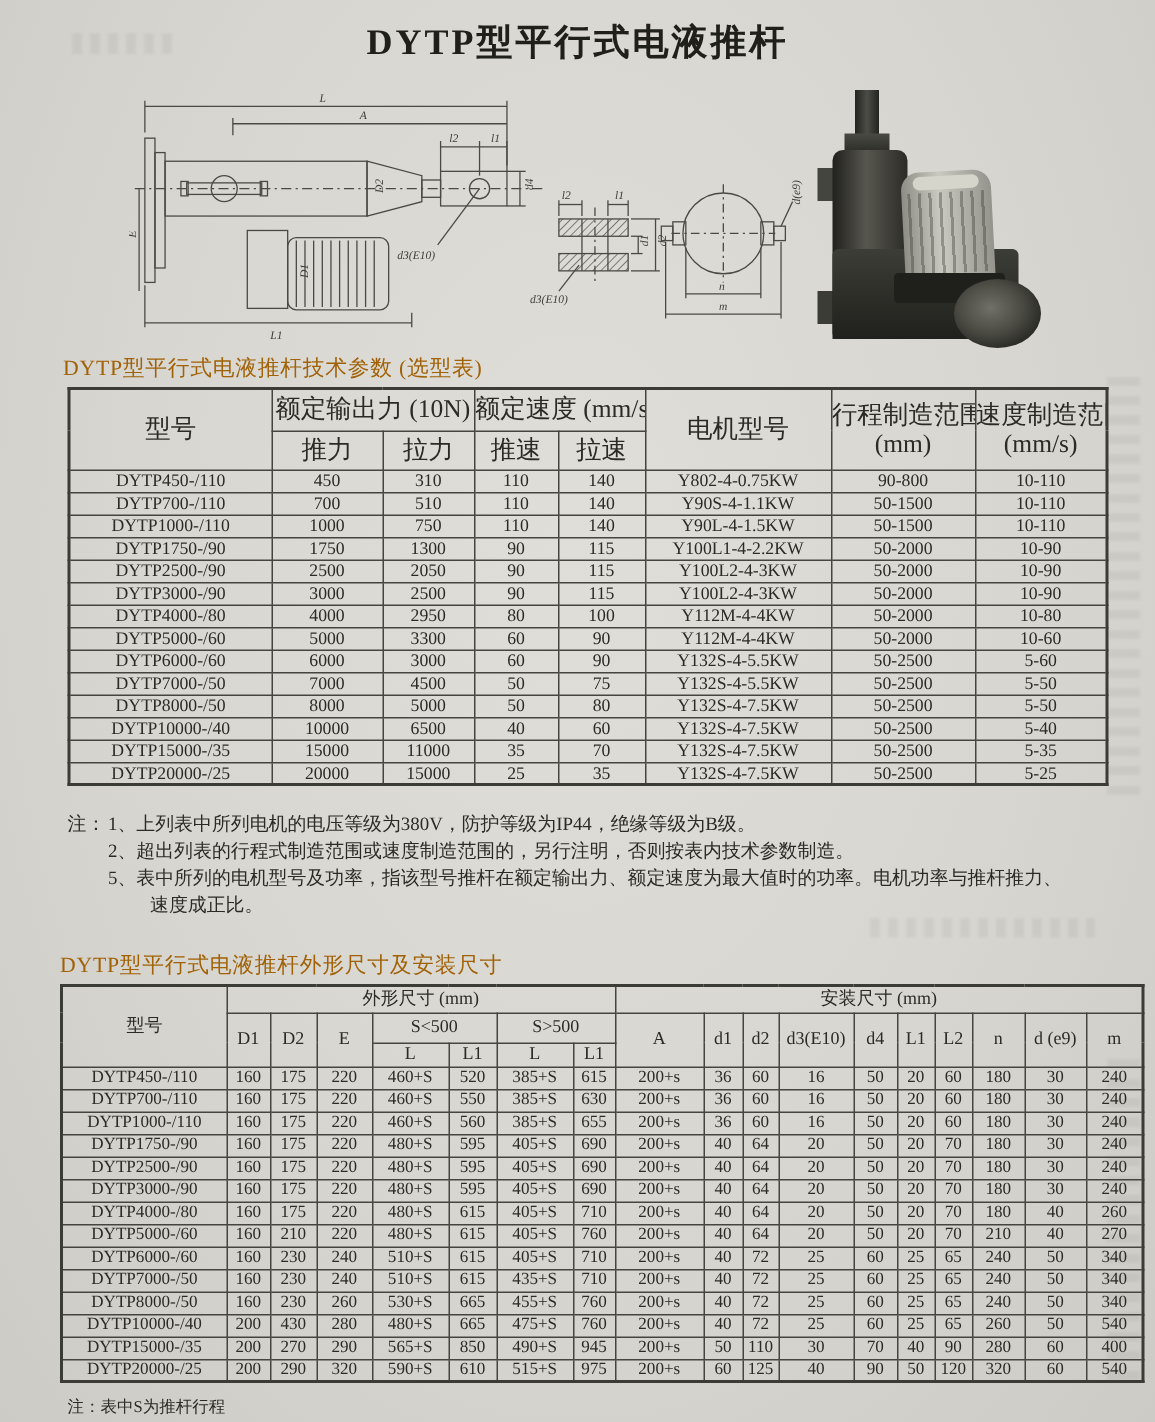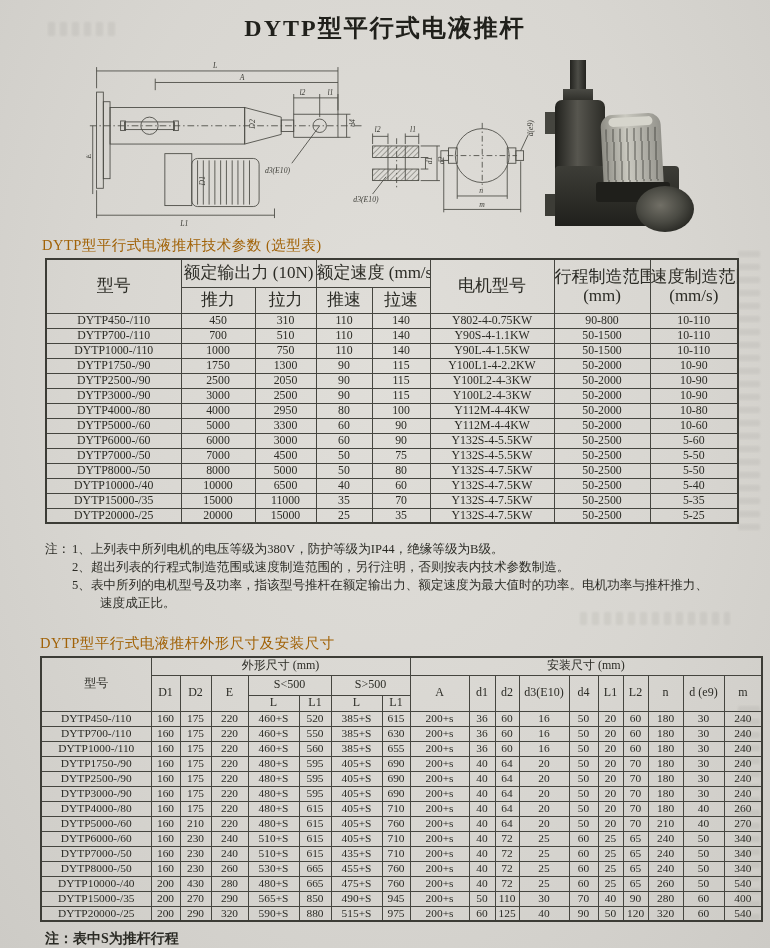--- a/index.html
+++ b/index.html
@@ -76,21 +76,21 @@
   #dim-table th { font-size: 12px; }
   #dim-table td { font-size: 11.4px; }
   #dim-table thead tr:nth-child(1) th { height: 18px; }
   #dim-table thead tr:nth-child(2) th { height: 20px; }
   #dim-table thead tr:nth-child(3) th { height: 16px; }
 
   .notes { top: 540px; left: 45px; width: 672px; font-size: 12.6px; line-height: 18px; }
   .note-prefix { position: absolute; left: 0; top: 0; }
   .note-item { padding-left: 55px; text-indent: -28px; }
 
-  .footer-note { top: 930px; left: 45px; font-size: 14px; font-weight: bold; }
+  .footer-note { top: 930px; left: 45px; font-size: 11px; }
 </style>
 </head>
 <body>
 
 <div class="smudge" style="left:48px; top:22px; width:72px; height:14px;"></div>
 <div class="smudge v" style="left:738px; top:250px; width:22px; height:280px;"></div>
 <div class="smudge" style="left:580px; top:612px; width:150px; height:13px;"></div>
 <div class="smudge v" style="left:738px; top:700px; width:22px; height:220px;"></div>
 
 <div class="abs page-title">DYTP型平行式电液推杆</div>
@@ -718,21 +718,21 @@
         <td>280</td>
         <td>60</td>
         <td>400</td>
       </tr>
       <tr>
         <td>DYTP20000-/25</td>
         <td>200</td>
         <td>290</td>
         <td>320</td>
         <td>590+S</td>
-        <td>880</td>
+        <td>610</td>
         <td>515+S</td>
         <td>975</td>
         <td>200+s</td>
         <td>60</td>
         <td>125</td>
         <td>40</td>
         <td>90</td>
         <td>50</td>
         <td>120</td>
         <td>320</td>

